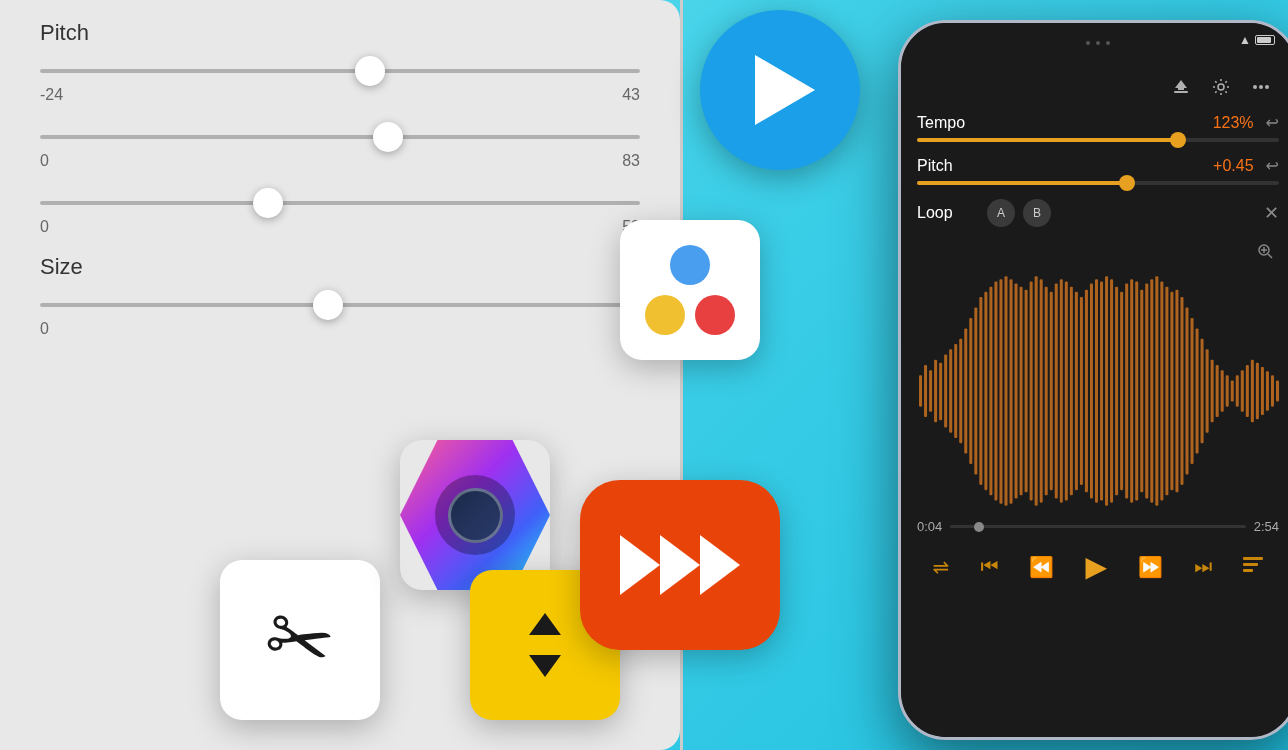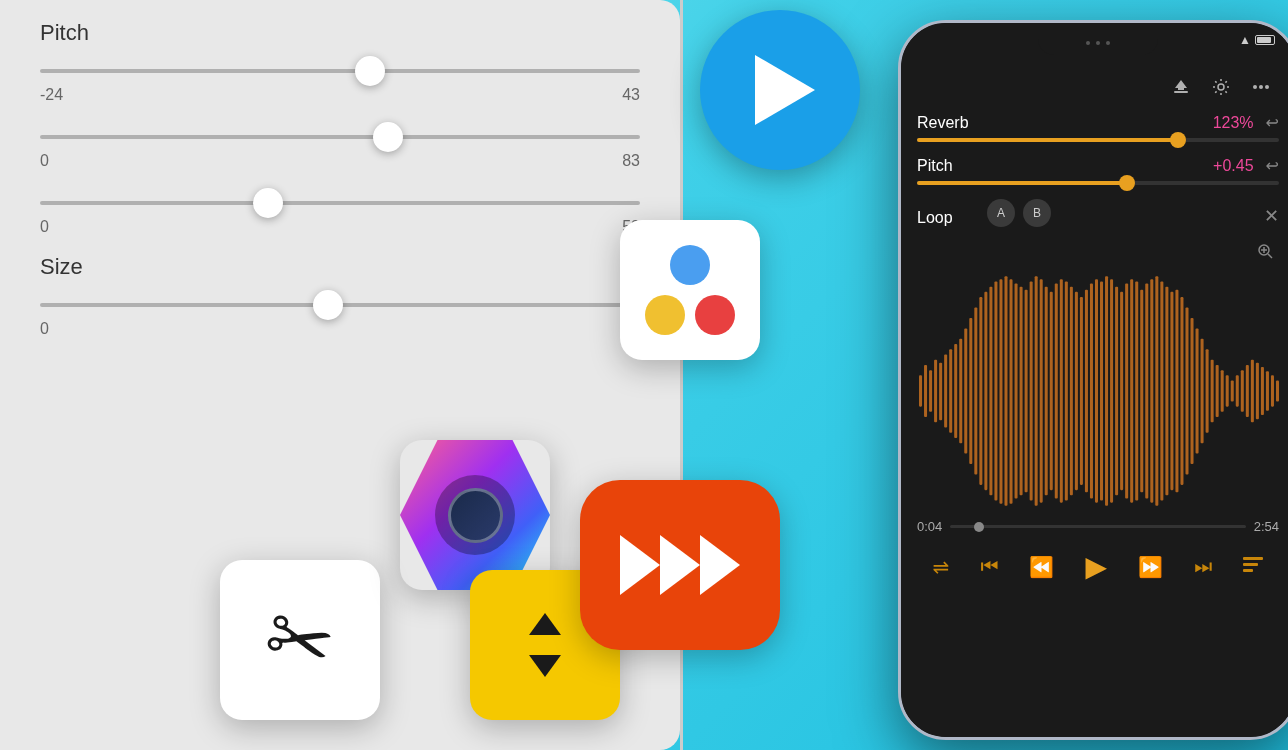--- a/index.html
+++ b/index.html
@@ -248,21 +248,21 @@
       margin-bottom: 6px;
     }
 
     .phone-control-label {
       color: #ffffff;
       font-size: 16px;
       width: 70px;
     }
 
     .phone-control-value {
-      color: #ec4899;
+      color: #f97316;
       font-size: 16px;
       margin-left: auto;
       margin-right: 12px;
     }
 
     .phone-control-reset {
       color: #888;
       font-size: 16px;
     }
 
@@ -287,21 +287,21 @@
       background: #e8a020;
       border-radius: 50%;
       position: absolute;
       top: 50%;
       transform: translate(-50%, -50%);
     }
 
     
     .loop-row {
       display: flex;
-      align-items: flex-end;
+      align-items: center;
       margin-bottom: 10px;
     }
 
     .loop-btn {
       width: 28px;
       height: 28px;
       border-radius: 50%;
       background: #3a3a3a;
       display: flex;
       align-items: center;
@@ -653,21 +653,21 @@
         <div class="phone-icon-btn">
           <svg width="20" height="20" viewBox="0 0 20 20" fill="#b0b0b0">
             <circle cx="4" cy="10" r="2"></circle>
             <circle cx="10" cy="10" r="2"></circle>
             <circle cx="16" cy="10" r="2"></circle>
           </svg>
         </div>
       </div>
 
       <div class="phone-control-row">
-        <span class="phone-control-label">Reverb</span>
+        <span class="phone-control-label">Tempo</span>
         <span class="phone-control-value">123%</span>
         <span class="phone-control-reset">↩</span>
       </div>
       <div class="phone-slider-track">
         <div class="phone-slider-fill" style="width: 72%;"></div>
         <div class="phone-slider-thumb" style="left: 72%;"></div>
       </div>
 
       <div class="phone-control-row">
         <span class="phone-control-label">Pitch</span>

